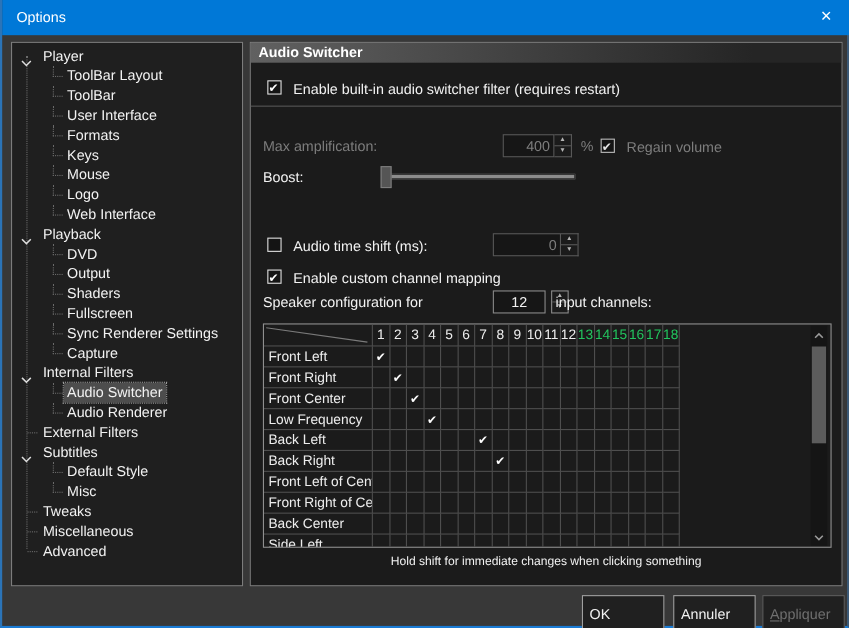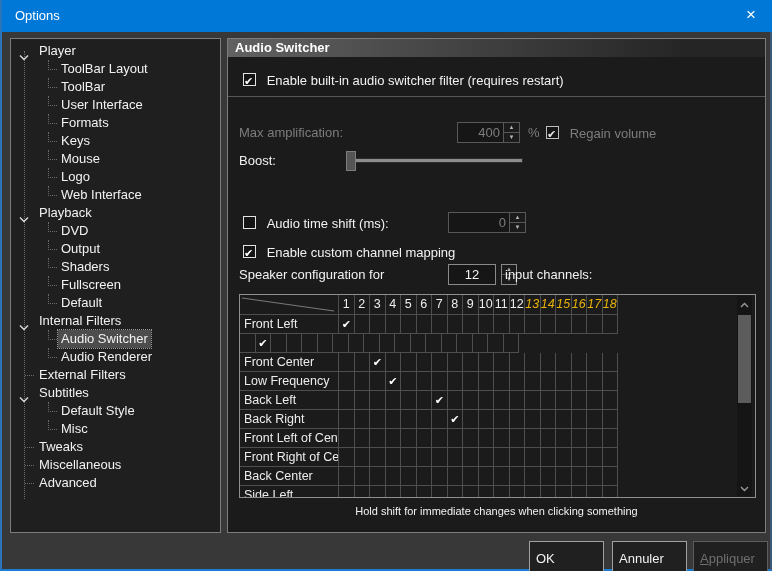--- a/index.html
+++ b/index.html
@@ -66,21 +66,21 @@
   .slider .track{position:absolute;left:8px;right:0;top:7px;height:5px;background:#8c8c8c;border:1px solid #2e2e2e;box-sizing:border-box;}
   .slider .thumb{position:absolute;left:0;top:0;width:10px;height:20px;background:#555555;border:1px solid #7d7d7d;box-sizing:border-box;}
   
   .map-table{position:absolute;left:11px;top:255px;width:517px;height:204px;box-sizing:border-box;
     border:1px solid #8f8f8f;background:#1b1b1b;overflow:hidden;}
   .grid-row{display:flex;height:19px;}
   .grid-row.hdr{height:20px;}
   .gcell{box-sizing:border-box;border-right:1px solid #4e4e4e;border-bottom:1px solid #4e4e4e;
     width:15.5px;flex:none;text-align:center;font-size:12.5px;line-height:18px;color:#ededed;}
   .gcell.lblcell{width:99px;text-align:left;padding-left:4px;white-space:nowrap;overflow:hidden;}
-  .gcell.colnum.off{color:#eab308;font-style:italic;}
+  .gcell.colnum.off{color:#22c55e;}
   .gcell .chk{font-size:11px;color:#ffffff;}
   .corner{position:relative;}
   
   .vscroll{position:absolute;top:1px;bottom:1px;right:3px;width:15px;background:#151515;}
   .vscroll .arr{position:absolute;left:0;width:15px;height:16px;text-align:center;}
   .vscroll .arr svg{margin-top:5px;}
   .vscroll .arr.up{top:0;}
   .vscroll .arr.down{bottom:0;}
   .vscroll .thumb{position:absolute;left:1px;width:13px;top:19px;height:88px;background:#5c5c5c;}
   
@@ -114,21 +114,22 @@
       <div class="tree-item lvl1"><span class="connector"></span><span class="vseg"></span><span class="lbl">Mouse</span></div>
       <div class="tree-item lvl1"><span class="connector"></span><span class="vseg"></span><span class="lbl">Logo</span></div>
       <div class="tree-item lvl1"><span class="connector"></span><span class="vseg"></span><span class="lbl">Web Interface</span></div>
       <div class="tree-item lvl0"><span class="chev"><svg width="10" height="7" viewBox="0 0 10 7">
             <polyline points="1,1.5 5,5.5 9,1.5" fill="none" stroke="#dcdcdc" stroke-width="1.4"></polyline>
           </svg></span><span class="lbl">Playback</span></div>
       <div class="tree-item lvl1"><span class="connector"></span><span class="vseg"></span><span class="lbl">DVD</span></div>
       <div class="tree-item lvl1"><span class="connector"></span><span class="vseg"></span><span class="lbl">Output</span></div>
       <div class="tree-item lvl1"><span class="connector"></span><span class="vseg"></span><span class="lbl">Shaders</span></div>
       <div class="tree-item lvl1"><span class="connector"></span><span class="vseg"></span><span class="lbl">Fullscreen</span></div>
-      <div class="tree-item lvl1"><span class="connector"></span><span class="vseg"></span><span class="lbl">Default</span></div>
+      <div class="tree-item lvl1"><span class="connector"></span><span class="vseg"></span><span class="lbl">Sync Renderer Settings</span></div>
+      <div class="tree-item lvl1"><span class="connector"></span><span class="vseg"></span><span class="lbl">Capture</span></div>
       <div class="tree-item lvl0"><span class="chev"><svg width="10" height="7" viewBox="0 0 10 7">
             <polyline points="1,1.5 5,5.5 9,1.5" fill="none" stroke="#dcdcdc" stroke-width="1.4"></polyline>
           </svg></span><span class="lbl">Internal Filters</span></div>
       <div class="tree-item lvl1 selected"><span class="connector"></span><span class="vseg"></span><span class="lbl">Audio Switcher</span></div>
       <div class="tree-item lvl1"><span class="connector"></span><span class="vseg"></span><span class="lbl">Audio Renderer</span></div>
       <div class="tree-item lvl0"><span class="connector"></span><span class="lbl">External Filters</span></div>
       <div class="tree-item lvl0"><span class="chev"><svg width="10" height="7" viewBox="0 0 10 7">
             <polyline points="1,1.5 5,5.5 9,1.5" fill="none" stroke="#dcdcdc" stroke-width="1.4"></polyline>
           </svg></span><span class="lbl">Subtitles</span></div>
       <div class="tree-item lvl1"><span class="connector"></span><span class="vseg"></span><span class="lbl">Default Style</span></div>
@@ -246,20 +247,21 @@
             <div class="gcell"></div>
             <div class="gcell"></div>
             <div class="gcell"></div>
             <div class="gcell"></div>
             <div class="gcell"></div>
             <div class="gcell"></div>
             <div class="gcell"></div>
             <div class="gcell"></div>
           </div>
           <div class="grid-row">
+            <div class="gcell lblcell">Front Right</div>
             <div class="gcell"></div>
             <div class="gcell"><span class="chk">✔</span></div>
             <div class="gcell"></div>
             <div class="gcell"></div>
             <div class="gcell"></div>
             <div class="gcell"></div>
             <div class="gcell"></div>
             <div class="gcell"></div>
             <div class="gcell"></div>
             <div class="gcell"></div>

